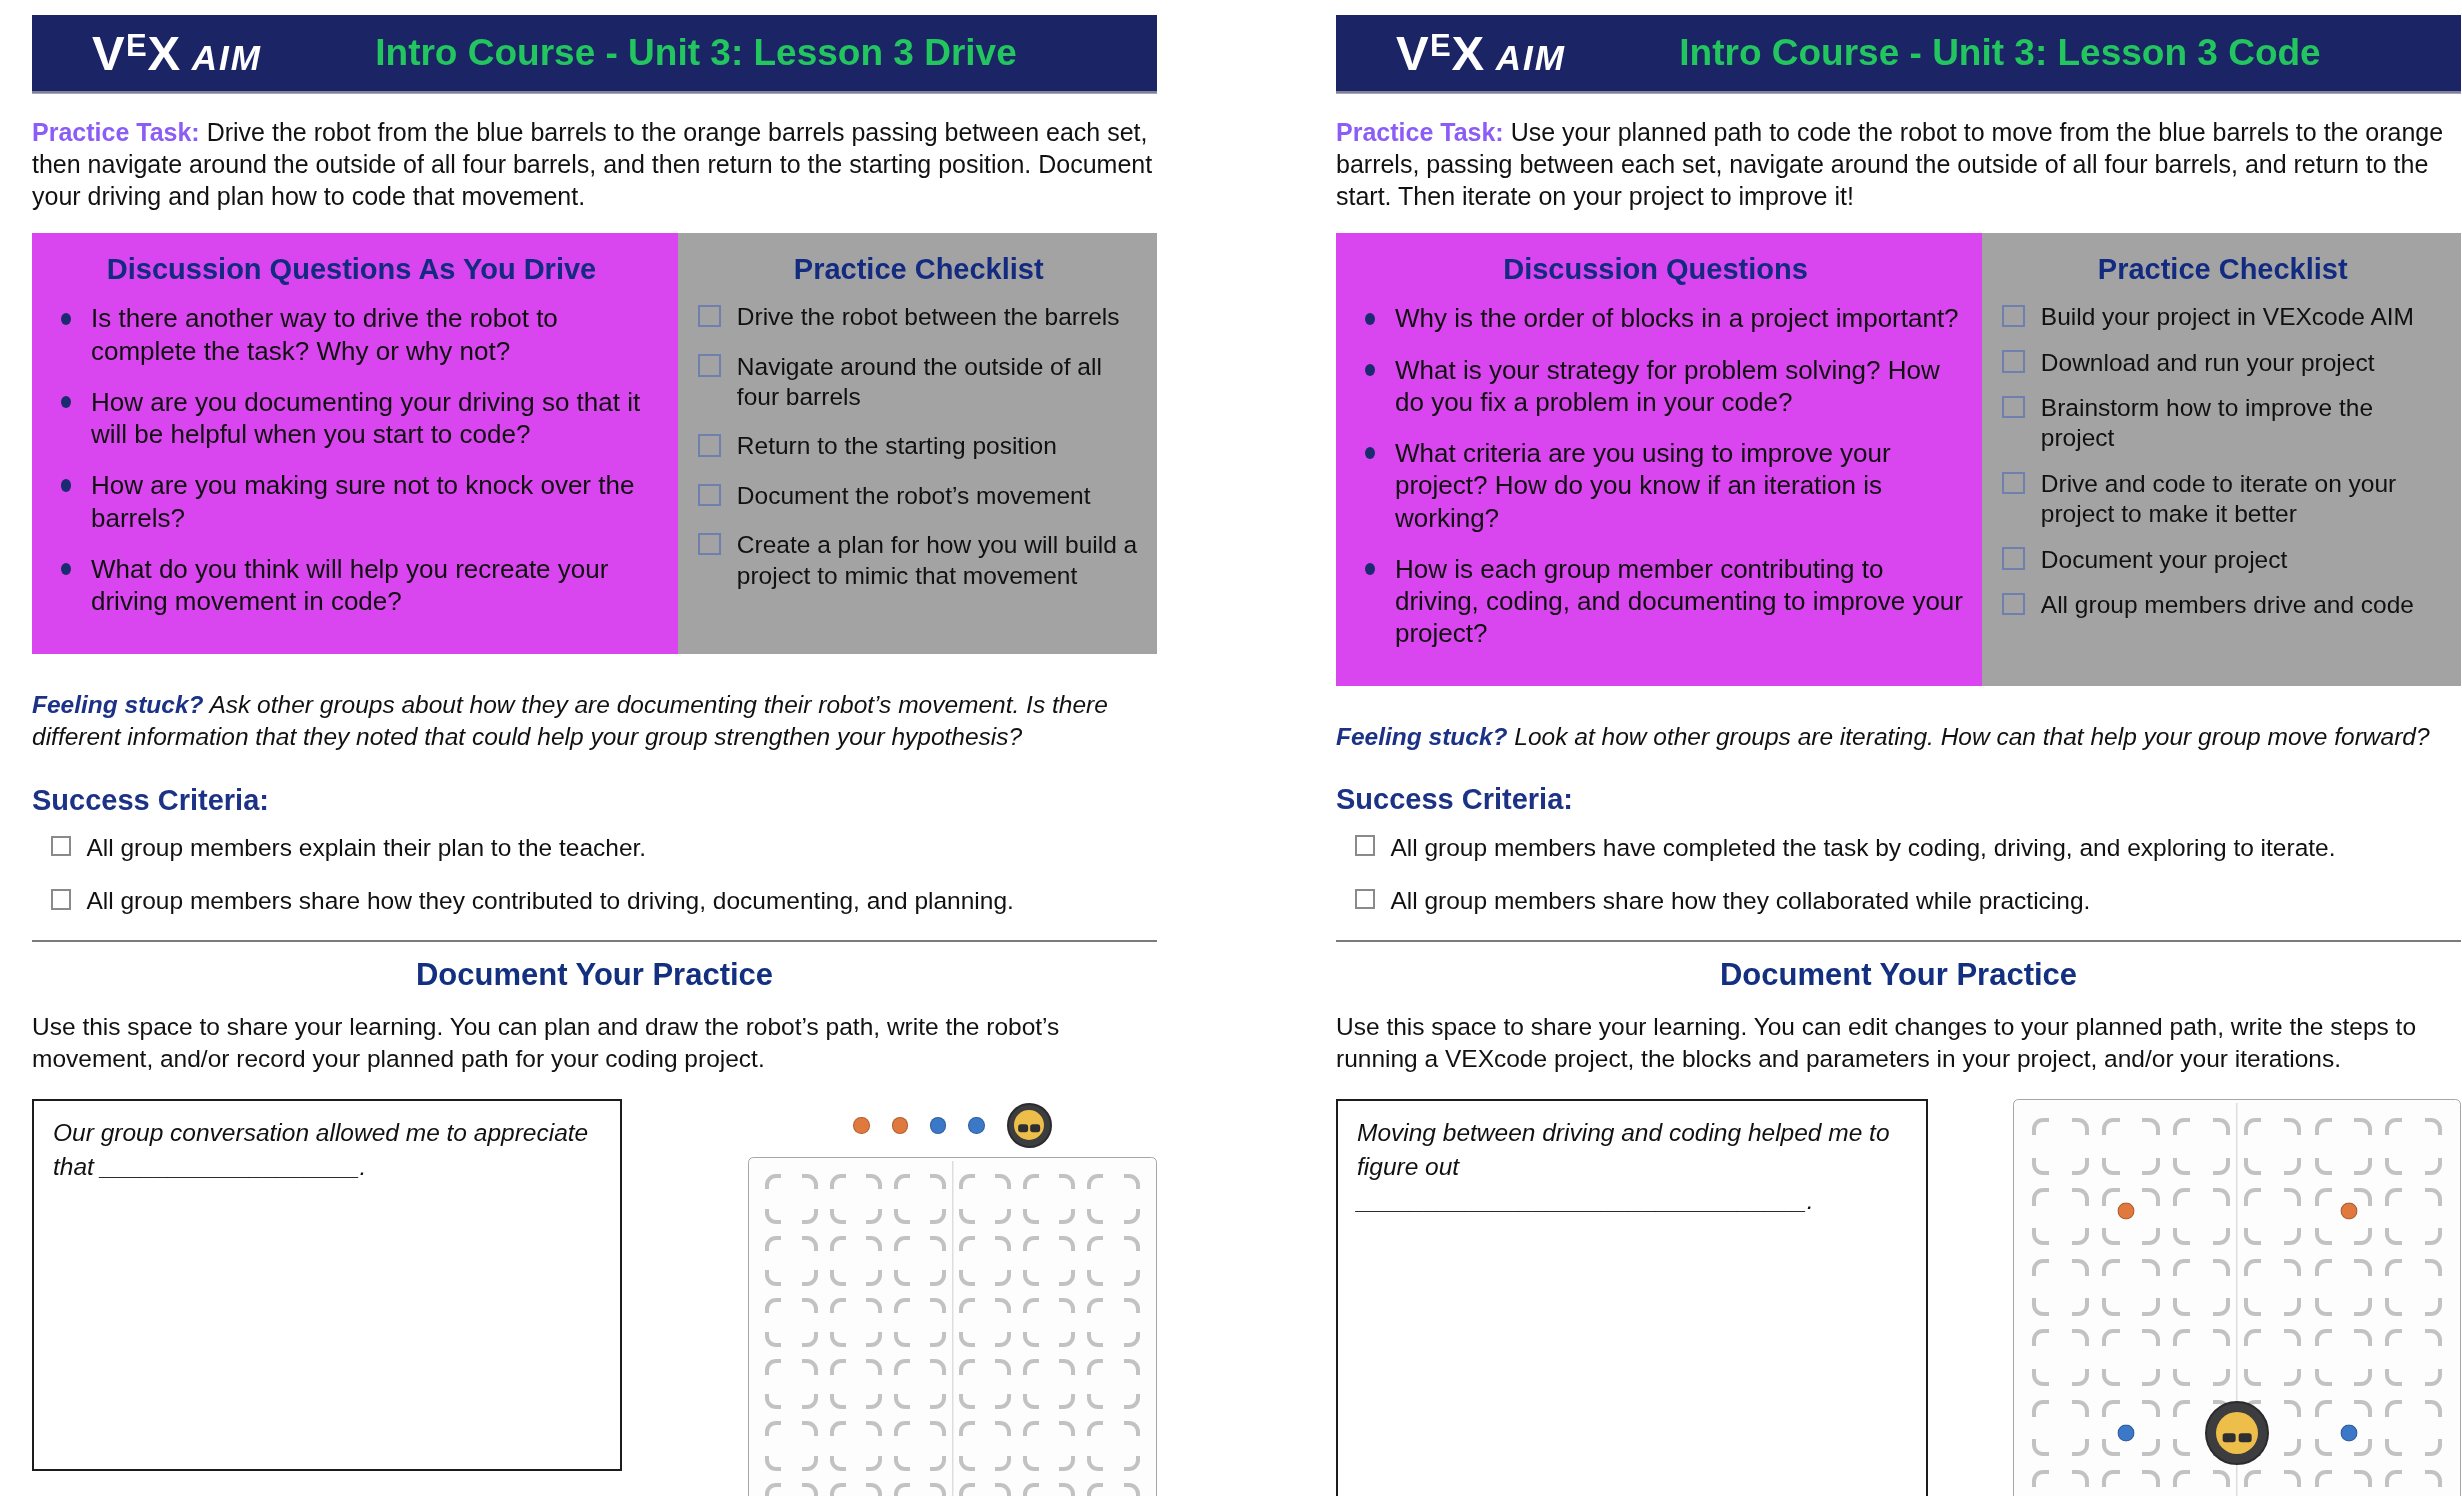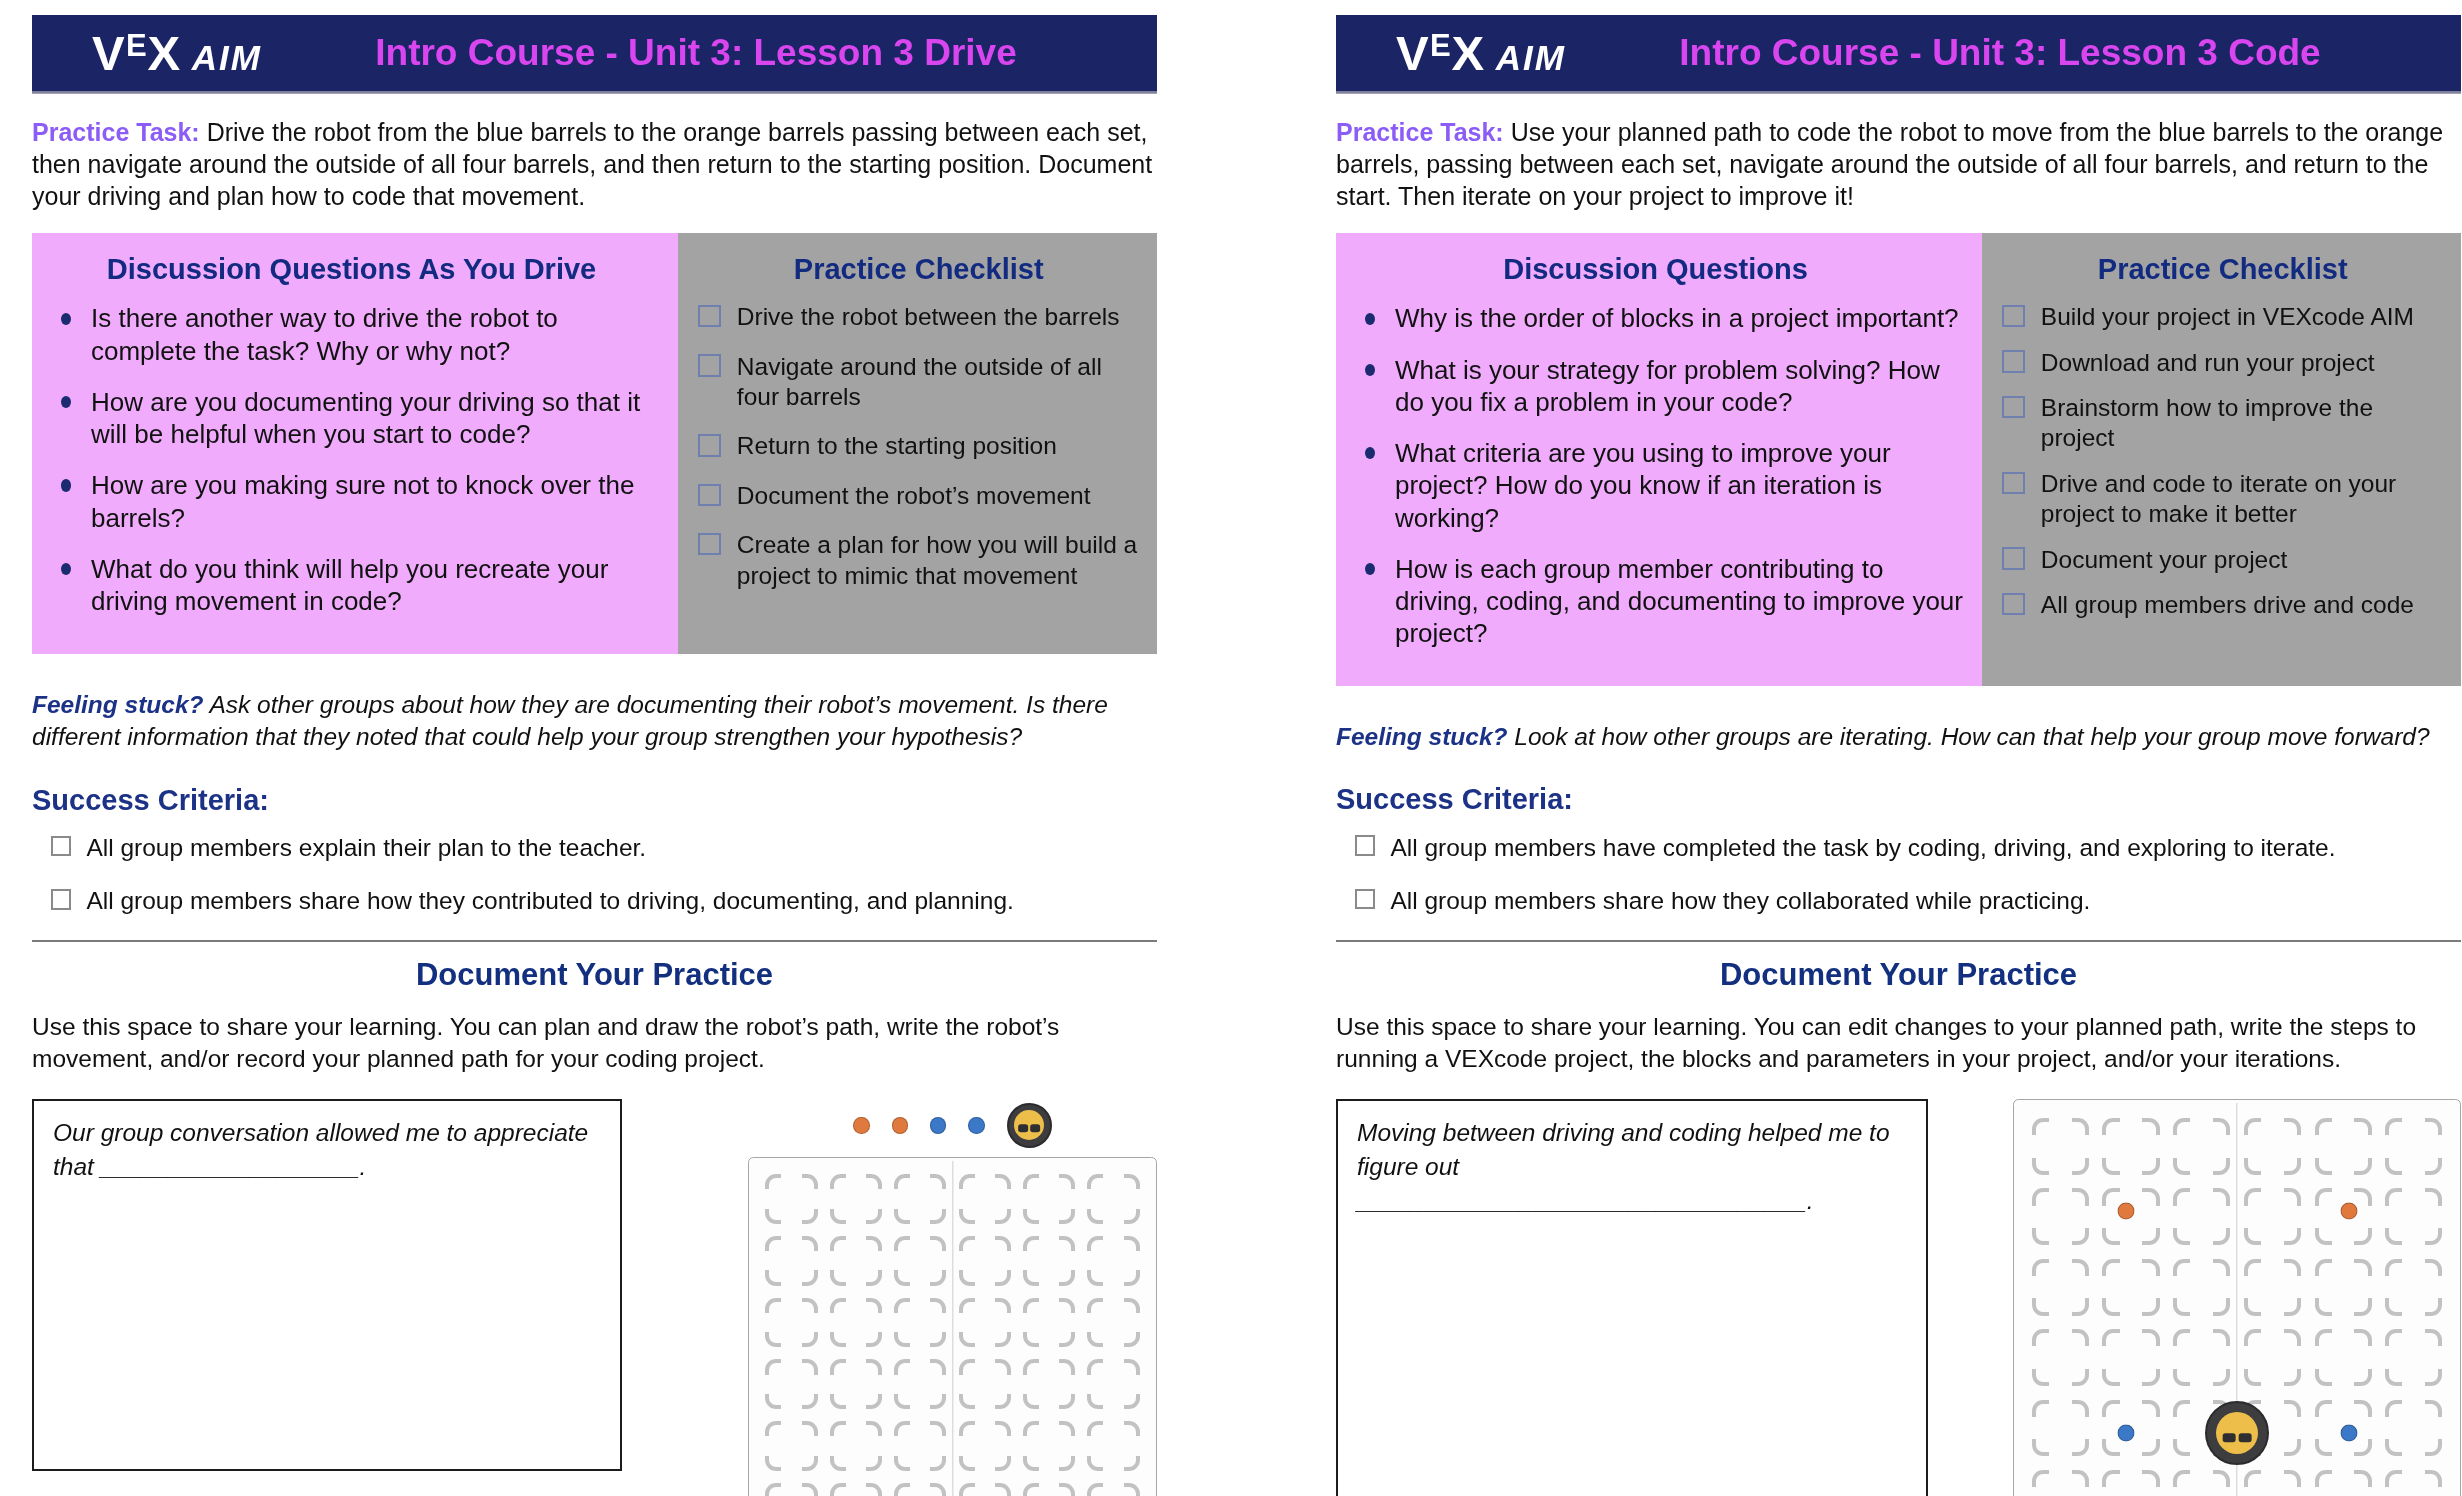--- a/index.html
+++ b/index.html
@@ -15,29 +15,29 @@
 
   
   .hdr {
     background:#1b2565; height:76px; display:flex; align-items:center;
     padding:0 27px 0 60px; box-shadow:0 2.7px 0 rgba(20,25,70,.55);
   }
   .logo { color:#fff; display:flex; align-items:baseline; white-space:nowrap; }
   .logo .v, .logo .x { font-size:49px; font-weight:bold; letter-spacing:0.7px; }
   .logo .e { font-size:31px; font-weight:bold; position:relative; top:-13.6px; margin:0 0.7px; }
   .logo .aim { font-style:italic; font-weight:bold; font-size:35px; margin-left:11px; letter-spacing:2px; }
-  .hdr-title { flex:1; text-align:center; color:#d946ef; font-size:37px; font-weight:bold; }
+  .hdr-title { flex:1; text-align:center; color:#22c55e; font-size:37px; font-weight:bold; }
 
   
   .task { margin:24.5px 0 0 0; font-size:25px; line-height:1.29; }
   .label-navy { color:#8b5cf6; font-weight:bold; }
 
   
   .boxes { display:flex; margin-top:20.4px; align-items:stretch; }
-  .disc { width:57.4%; background:#f0abfc; padding:13.6px 17.7px 17.7px 11px; }
+  .disc { width:57.4%; background:#d946ef; padding:13.6px 17.7px 17.7px 11px; }
   .chk  { width:42.6%; background:#a3a3a3; padding:13.6px 17.7px 17.7px 20.4px; }
   .boxtitle { text-align:center; color:#122b80; font-size:29px; font-weight:bold; margin:6.8px 0 16.3px; }
   ul.qs { list-style:none; margin:0; padding:0; }
   ul.qs li { position:relative; padding-left:48px; font-size:26px; line-height:1.24; margin-bottom:19px; }
   ul.qs li::before { content:''; position:absolute; left:17.7px; top:10.2px; width:10.2px; height:12.2px; border-radius:50%; background:#1b2b70; }
   .chk-item { display:flex; gap:16.3px; font-size:24.5px; line-height:1.24; margin-bottom:19px; }
   #page-right .chk-item { margin-bottom:15px; }
   .cb { flex:0 0 auto; width:22.4px; height:22.4px; border:2.7px solid #6f80ae; margin-top:2.7px; background:transparent; }
   .cb.gray { border-color:#8a8a8a; width:20.4px; height:20.4px; }
 

